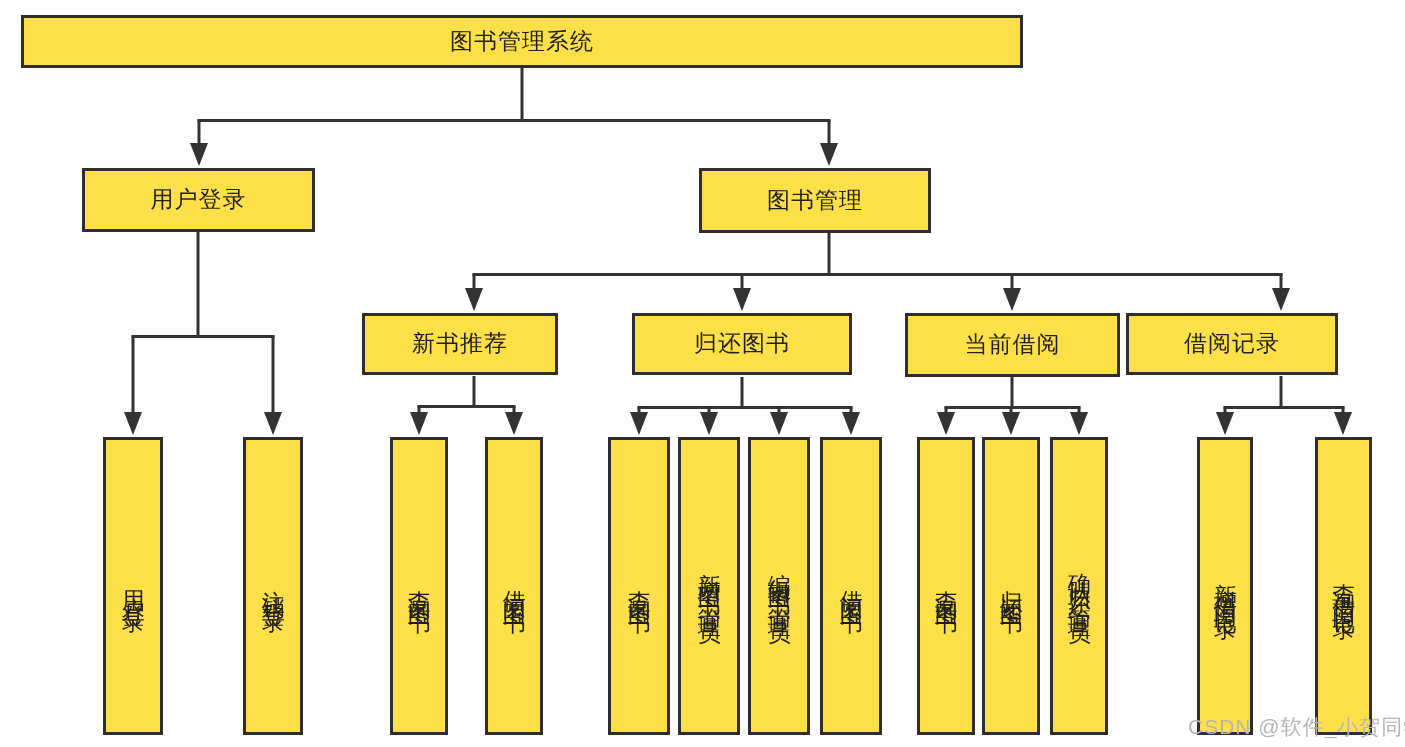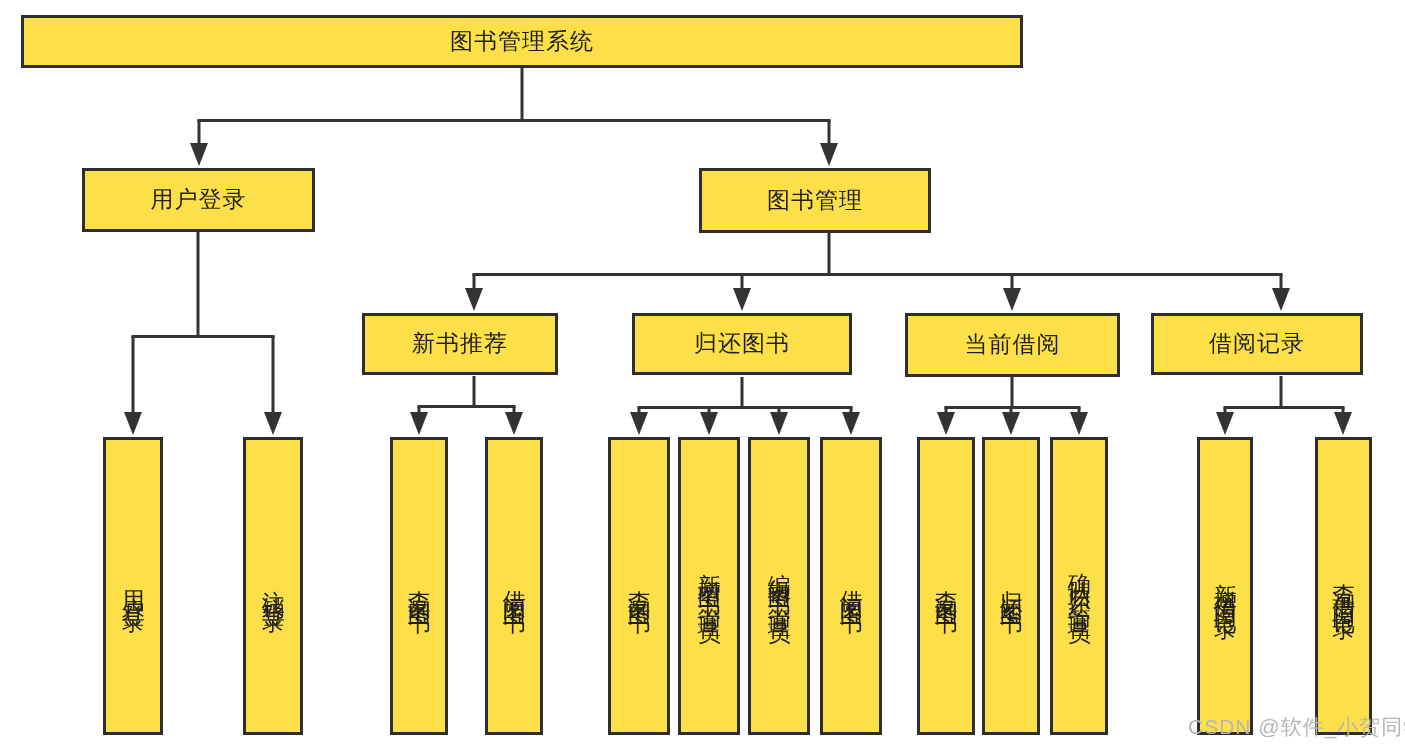--- a/index.html
+++ b/index.html
@@ -126,21 +126,21 @@
 
   <div class="node" style="left:362px;top:313px;width:196px;height:62px">
     <span>新书推荐</span>
   </div>
   <div class="node" style="left:632px;top:313px;width:220px;height:62px">
     <span>归还图书</span>
   </div>
   <div class="node" style="left:905px;top:313px;width:215px;height:64px">
     <span>当前借阅</span>
   </div>
-  <div class="node" style="left:1151px;top:313px;width:212px;height:62px">
+  <div class="node" style="left:1126px;top:313px;width:212px;height:62px">
     <span>借阅记录</span>
   </div>
 
   <div class="node v" style="left:103px;top:437px;width:60px;height:298px">
     <span>用户登录</span>
   </div>
   <div class="node v" style="left:243px;top:437px;width:60px;height:298px">
     <span>注销登录</span>
   </div>
 

